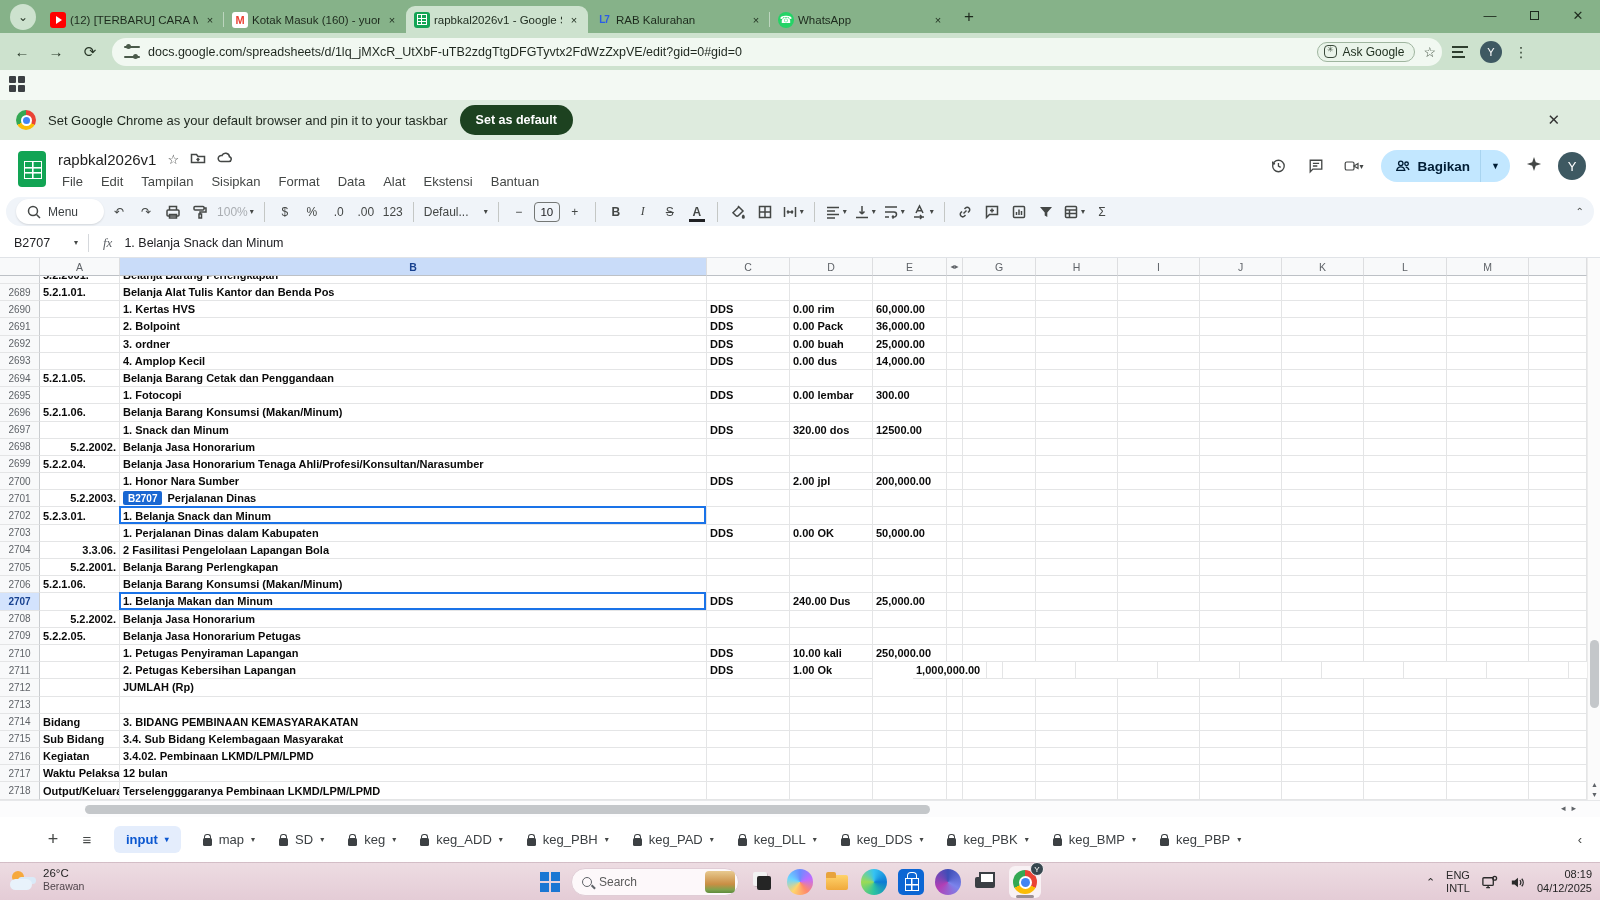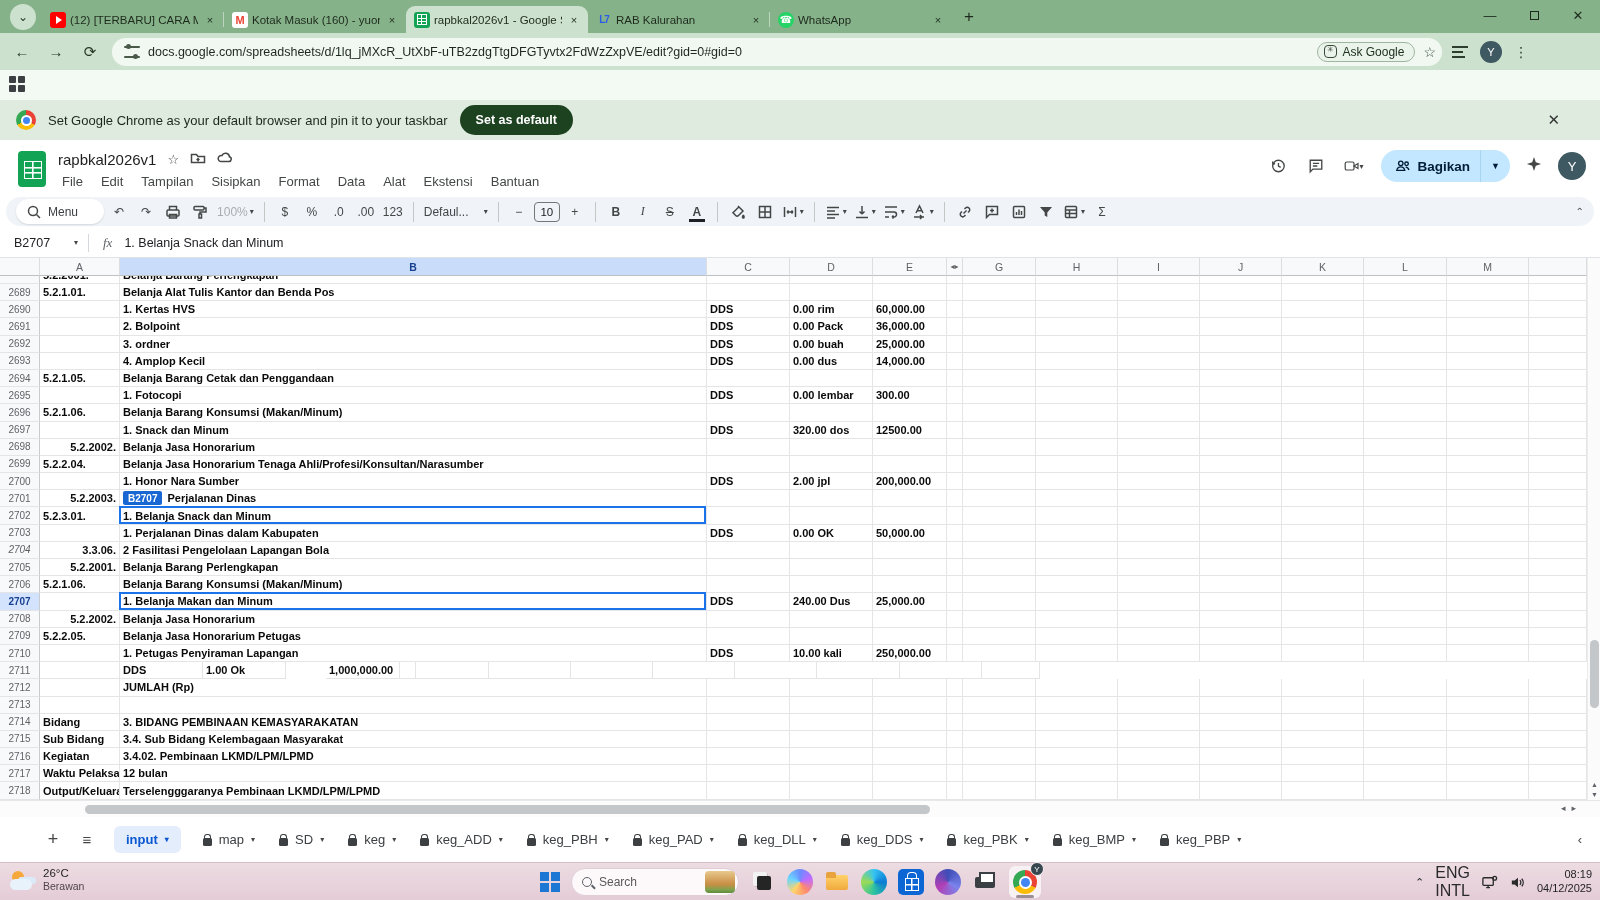--- a/index.html
+++ b/index.html
@@ -180,21 +180,21 @@
   .ic-printer::before { content:""; position:absolute; left:3px; top:8px; width:20px; height:11px; background:#3A3F44; border-radius:2px; }
   .ic-printer::after { content:""; position:absolute; left:7px; top:3px; width:12px; height:8px; background:#fff; border:2px solid #3A3F44; }
   .chrome-slot { width:32px; height:32px; background:#F8F1F4; border-radius:6px; display:flex; align-items:center; justify-content:center; position:relative; }
   .chrome-slot::after { content:""; position:absolute; bottom:0px; left:7px; width:18px; height:3px; border-radius:2px; background:#9b8f95; }
   .chrome-big { width:24px; height:24px; border-radius:50%; background:conic-gradient(#EA4335 0 120deg,#FBBC05 0 240deg,#34A853 0 360deg); position:relative; }
   .chrome-big::before { content:""; position:absolute; inset:5.5px; background:#fff; border-radius:50%; }
   .chrome-big::after { content:""; position:absolute; inset:7.5px; background:#4285F4; border-radius:50%; }
   .chrome-badge { position:absolute; right:-3px; top:-4px; width:14px; height:14px; border-radius:50%; background:#37474F; color:#fff; font-size:8px; display:flex; align-items:center; justify-content:center; border:1.5px solid #F8F1F4; z-index:3; }
   .tray { position:absolute; right:8px; top:0; height:38px; display:flex; align-items:center; gap:11px; }
   .tray .chev { font-size:11px; color:#2a2a2a; }
-  .langblk { display:flex; flex-direction:column; align-items:flex-end; line-height:1.15; font-size:16px; color:#2a2a2a; }
+  .langblk { display:flex; flex-direction:column; align-items:flex-end; line-height:1.15; font-size:11px; color:#2a2a2a; }
   .clockblk { display:flex; flex-direction:column; align-items:flex-end; line-height:1.25; font-size:11px; color:#1f1f1f; }
   svg.tico { width:17px; height:17px; stroke:#2a2a2a; fill:none; stroke-width:1.4; }
 </style>
 </head>
 <body>
 
 <div class="screen">
 
   <div class="tabstrip">
     <div class="tab-search">⌄</div>
@@ -805,21 +805,21 @@
           <div class="gcell" style="width: 73px;"></div>
           <div class="gcell" style="width: 82px;"></div>
           <div class="gcell" style="width: 82px;"></div>
           <div class="gcell" style="width: 82px;"></div>
           <div class="gcell" style="width: 82px;"></div>
           <div class="gcell" style="width: 83px;"></div>
           <div class="gcell" style="width: 82px;"></div>
           <div class="gcell" style="width: 58px;"></div>
         </div>
         <div class="grow">
-          <div class="gcell num" style="width: 40px; font-style: italic;">2704</div>
+          <div class="gcell num" style="width: 40px;">2704</div>
           <div class="gcell right" style="width: 80px;">3.3.06.</div>
           <div class="gcell rel" style="width: 587px;">
             <span>2 Fasilitasi Pengelolaan Lapangan Bola</span>
           </div>
           <div class="gcell" style="width: 83px;"></div>
           <div class="gcell" style="width: 83px;"></div>
           <div class="gcell" style="width: 74px;"></div>
           <div class="gcell" style="width: 16px;"></div>
           <div class="gcell" style="width: 73px;"></div>
           <div class="gcell" style="width: 82px;"></div>
@@ -941,20 +941,23 @@
           <div class="gcell" style="width: 82px;"></div>
           <div class="gcell" style="width: 82px;"></div>
           <div class="gcell" style="width: 82px;"></div>
           <div class="gcell" style="width: 83px;"></div>
           <div class="gcell" style="width: 82px;"></div>
           <div class="gcell" style="width: 58px;"></div>
         </div>
         <div class="grow">
           <div class="gcell num" style="width: 40px;">2711</div>
           <div class="gcell" style="width: 80px;"></div>
+          <div class="gcell rel" style="width: 587px;">
+            <span>2. Petugas Kebersihan Lapangan</span>
+          </div>
           <div class="gcell" style="width: 83px;">DDS</div>
           <div class="gcell" style="width: 83px;">1.00 Ok</div>
           <div class="gcell" style="width: 74px; margin-left: 40px;">1,000,000.00</div>
           <div class="gcell" style="width: 16px;"></div>
           <div class="gcell" style="width: 73px;"></div>
           <div class="gcell" style="width: 82px;"></div>
           <div class="gcell" style="width: 82px;"></div>
           <div class="gcell" style="width: 82px;"></div>
           <div class="gcell" style="width: 82px;"></div>
           <div class="gcell" style="width: 83px;"></div>

